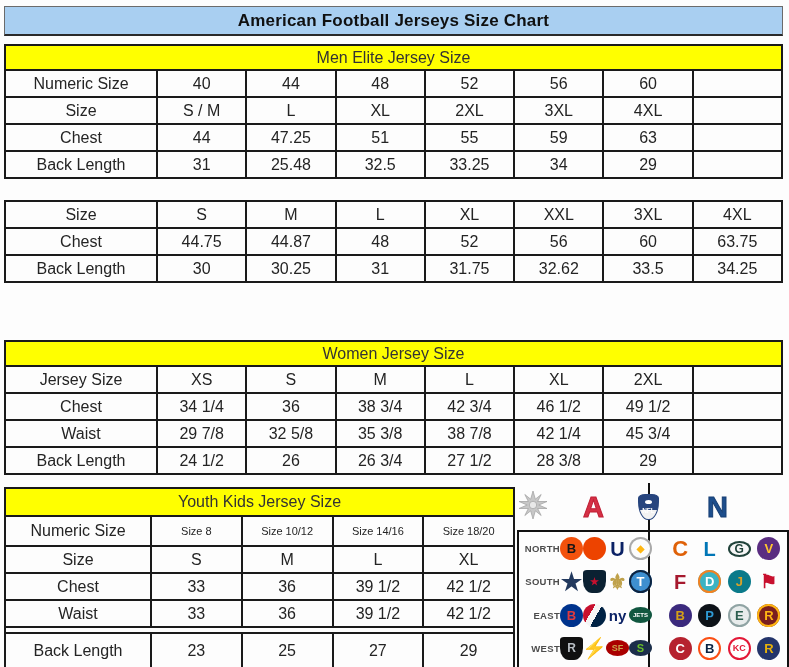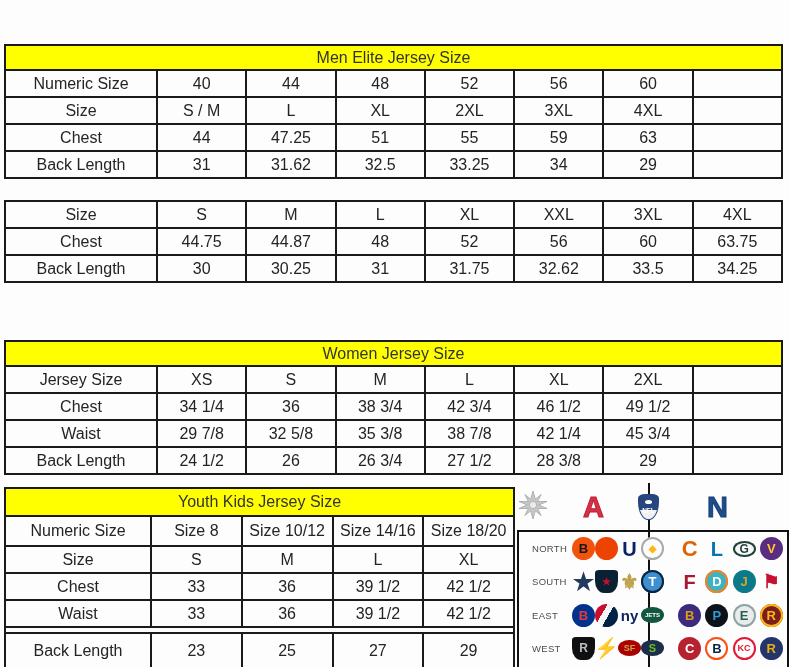--- a/index.html
+++ b/index.html
@@ -33,21 +33,21 @@
     width:100%;border-collapse:collapse;table-layout:fixed;margin-top:-2px;
   }
   .tblock td{
     box-sizing:border-box;border:2px solid var(--border,#1a1a1a);
     height:27px;padding:0 2px;text-align:center;vertical-align:middle;
     font-size:16px;line-height:1;white-space:nowrap;overflow:hidden;color:#242424;
   }
   .tblock td.lbl{width:152px;}
   .t4 td.lbl{width:146px;}
   .t4 tr:first-child td{height:30px;}
-  .t4 tr:first-child td:not(.lbl){font-size:16px;text-align:center;}
+  .t4 tr:first-child td:not(.lbl){font-size:11px;text-align:center;}
   .t4 tr.sp td{height:6px;border-left:2px solid var(--border,#1a1a1a);border-right:2px solid var(--border,#1a1a1a);}
   .t4 tr:last-child td{height:36px;}
   
   .nfl{position:absolute;left:517px;top:483px;width:272px;height:184px;}
   .nfl .hline{position:absolute;left:0;right:0;top:47px;height:2px;background:#111;}
   .nfl .vline-left{position:absolute;left:0;top:47px;bottom:0;width:2px;background:#111;}
   .nfl .vline-mid{position:absolute;left:131px;top:0;bottom:0;width:2px;background:#111;}
   .nfl .vline-right{position:absolute;right:0;top:47px;bottom:0;width:2px;background:#111;}
   .nfl-header{position:absolute;left:0;right:0;top:0;height:47px;}
   .nfl-header>*{position:absolute;top:50%;transform:translateY(-50%);}
@@ -61,39 +61,40 @@
     border-radius:7px 7px 10px 10px / 4px 4px 18px 18px;
     display:flex;flex-direction:column;align-items:center;justify-content:center;
   }
   .nfl-shield .nfl-word{font-size:6.5px;font-weight:bold;color:#fff;line-height:1;margin-top:4px;}
   .nfl-shield .fb{width:7px;height:4px;border-radius:50%;background:#fff;margin-top:1px;}
   .lg-rows{
     position:absolute;left:2px;right:2px;top:49px;bottom:2px;
     display:flex;flex-direction:column;justify-content:space-around;
   }
   .lg-row{display:flex;align-items:center;height:31px;}
-  .lg-label{flex:0 0 40px;font-size:9.5px;font-weight:normal;color:#4c4c4c;letter-spacing:.3px;padding-left:13px;}
+  .lg-label{flex:0 0 40px;font-size:9.5px;font-weight:bold;color:#4c4c4c;letter-spacing:.3px;padding-left:1px;text-align:right;}
   .lg-cell{display:flex;align-items:center;}
   .lg-cell.afc{flex:0 0 87px;justify-content:space-between;padding-right:4px;}
   .lg-cell.nfc{flex:1;justify-content:space-evenly;margin-left:6px;}
   .chip{
     display:inline-flex;align-items:center;justify-content:center;
     width:23px;height:23px;font-weight:bold;font-size:13px;line-height:1;
     box-sizing:border-box;flex:0 0 auto;
   }
   .chip.circle{border-radius:50%;}
   .chip.oval{border-radius:50%;height:16px;}
   .chip.shield{border-radius:4px 4px 9px 9px / 3px 3px 12px 12px;}
   .chip.text{font-size:20px;}
 </style>
 </head>
 <body>
 
 <div id="stage" style="--page_bg: #fdfdfd; --title_bar_bg: #a9cff1; --section_bg: #ffff00; --border: #1a1a1a; --text: #222222; --afc_red: #d53045; --nfc_blue: #1d4e8c;">
 
+  <div class="titlebar">American Football Jerseys Size Chart</div>
 
   <div class="tblock t1">
     <div class="band">Men Elite Jersey Size</div>
     <table>
         <tbody>
           <tr>
             <td class="lbl">Numeric Size</td>
             <td>40</td>
             <td>44</td>
             <td>48</td>
@@ -118,21 +119,21 @@
             <td>47.25</td>
             <td>51</td>
             <td>55</td>
             <td>59</td>
             <td>63</td>
             <td></td>
           </tr>
           <tr>
             <td class="lbl">Back Length</td>
             <td>31</td>
-            <td>31.62</td>
+            <td>25.48</td>
             <td>32.5</td>
             <td>33.25</td>
             <td>34</td>
             <td>29</td>
             <td></td>
           </tr>
         </tbody>
       </table>
   </div>
 

